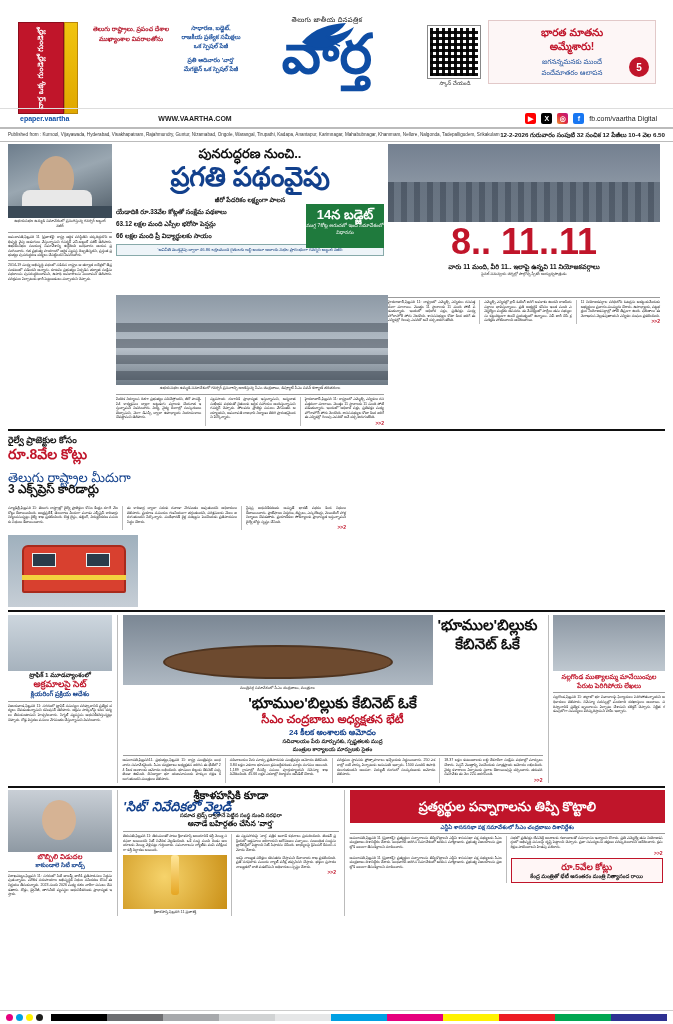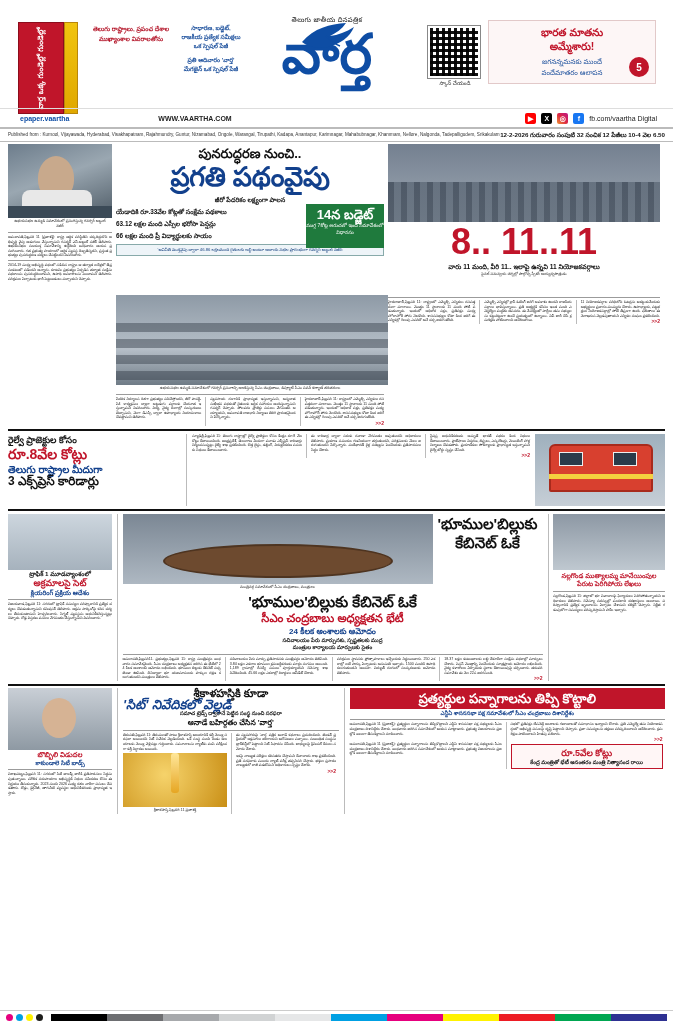--- a/index.html
+++ b/index.html
@@ -255,21 +255,21 @@
 
   
   .rail {
     display: flex; gap: 5px; align-items: stretch;
     border-top: 2px solid #111; border-bottom: 2px solid #111;
     padding: 3px 0;
   }
   .rail-l { width: 186px; }
   .rail-hl1 { font-size: 9px; line-height: 12px; color: #111; font-weight: bold; }
   .rail-hl2 { font-size: 14px; line-height: 17px; color: #c0152a; font-weight: bold; }
-  .rail-hl3 { font-size: 10px; line-height: 10px; color: #12408c; font-weight: bold; margin-top: 2px; }
+  .rail-hl3 { font-size: 13px; line-height: 10px; color: #12408c; font-weight: normal; margin-top: 10px; }
   .rail-hl4 { font-size: 12px; line-height: 13px; color: #111; font-weight: bold; }
   .rail-c { flex: 1; }
   .rail-r { width: 130px; }
   .train {
     width: 130px; height: 72px;
     background: linear-gradient(180deg,#9fb0bd,#c6ced6);
     position: relative; overflow: hidden;
   }
   .train-body {
     position: absolute; left: 14px; top: 10px; width: 104px; height: 48px;
@@ -340,21 +340,21 @@
     position: relative; overflow: hidden;
   }
   .pour {
     position: absolute; left: 48px; top: 0; width: 8px; height: 40px;
     background: linear-gradient(180deg,#ffe79a,#e6a623);
     border-radius: 3px;
   }
 
   .red-banner {
     background: #c0152a; color: #fff; text-align: center;
-    font-size: 13px; font-weight: bold; padding: 2px 0; line-height: 17px;
+    font-size: 13px; font-weight: bold; padding: 8px 0; line-height: 17px;
   }
   .red-sub {
     font-size: 5.6px; color: #12408c; text-align: center; font-weight: bold;
     padding: 1px 0; border-bottom: 1px solid #999;
   }
 
   .elder-photo {
     width: 104px; height: 62px;
     background: linear-gradient(180deg,#c9cfd6,#8e99a3);
     position: relative; overflow: hidden;
@@ -514,21 +514,21 @@
           <div class="body-text" style="width:88px;">ఎమ్మెల్సీ ఎన్నికల్లో క్రాస్ ఓటింగ్ జరిగే అవకాశం ఉందని రాజకీయ వర్గాలు భావిస్తున్నాయి. ప్రతి అభ్యర్థికి కనీసం ఇంత మంది ఎమ్మెల్యేల మద్దతు అవసరం. ఈ నేపథ్యంలో పార్టీలు తమ సభ్యులను కట్టుదిట్టంగా ఉంచే ప్రయత్నంలో ఉన్నాయి. విప్ జారీ చేసి క్రమశిక్షణ పాటించాలని ఆదేశించాయి.</div>
           <div class="sep-v"></div>
           <div style="width:80px;">
             <div class="body-text">11 నియోజకవర్గాల పరిధిలోని ఓటర్లను ఆకట్టుకునేందుకు అభ్యర్థులు ప్రచారం ముమ్మరం చేశారు. ఉపాధ్యాయ, పట్టభద్రుల నియోజకవర్గాల్లో పోటీ తీవ్రంగా ఉంది. ఫలితాలు ఈ నెలాఖరున వెల్లడవుతాయని ఎన్నికల సంఘం ప్రకటించింది.</div>
             <div class="arrow">&gt;&gt;2</div>
           </div>
         </div>
       </div>
     </div>
 
-    <div class="rail" style="margin-top:3px;">
+    <div class="rail" style="margin-top:3px;flex-direction:column;">
       <div class="rail-l">
         <div class="rail-hl1">రైల్వే ప్రాజెక్టుల కోసం</div>
         <div class="rail-hl2">రూ.8వేల కోట్లు</div>
         <div class="rail-hl3">తెలుగు రాష్ట్రాల మీదుగా</div>
         <div class="rail-hl4">3 ఎక్స్‌ప్రెస్ కారిడార్లు</div>
       </div>
       <div class="sep-v"></div>
       <div class="rail-c">
         <div style="display:flex;gap:4px;">
           <div class="body-text" style="width:110px;">న్యూఢిల్లీ,ఫిబ్రవరి 11: తెలుగు రాష్ట్రాల్లో రైల్వే ప్రాజెక్టుల కోసం కేంద్రం రూ.8 వేల కోట్లు కేటాయించింది. ఆంధ్రప్రదేశ్, తెలంగాణ మీదుగా మూడు ఎక్స్‌ప్రెస్ కారిడార్లు నిర్మించనున్నట్లు రైల్వే శాఖ ప్రకటించింది. కొత్త లైన్లు, డబ్లింగ్, విద్యుదీకరణ పనులకు నిధులు కేటాయించారు.</div>

